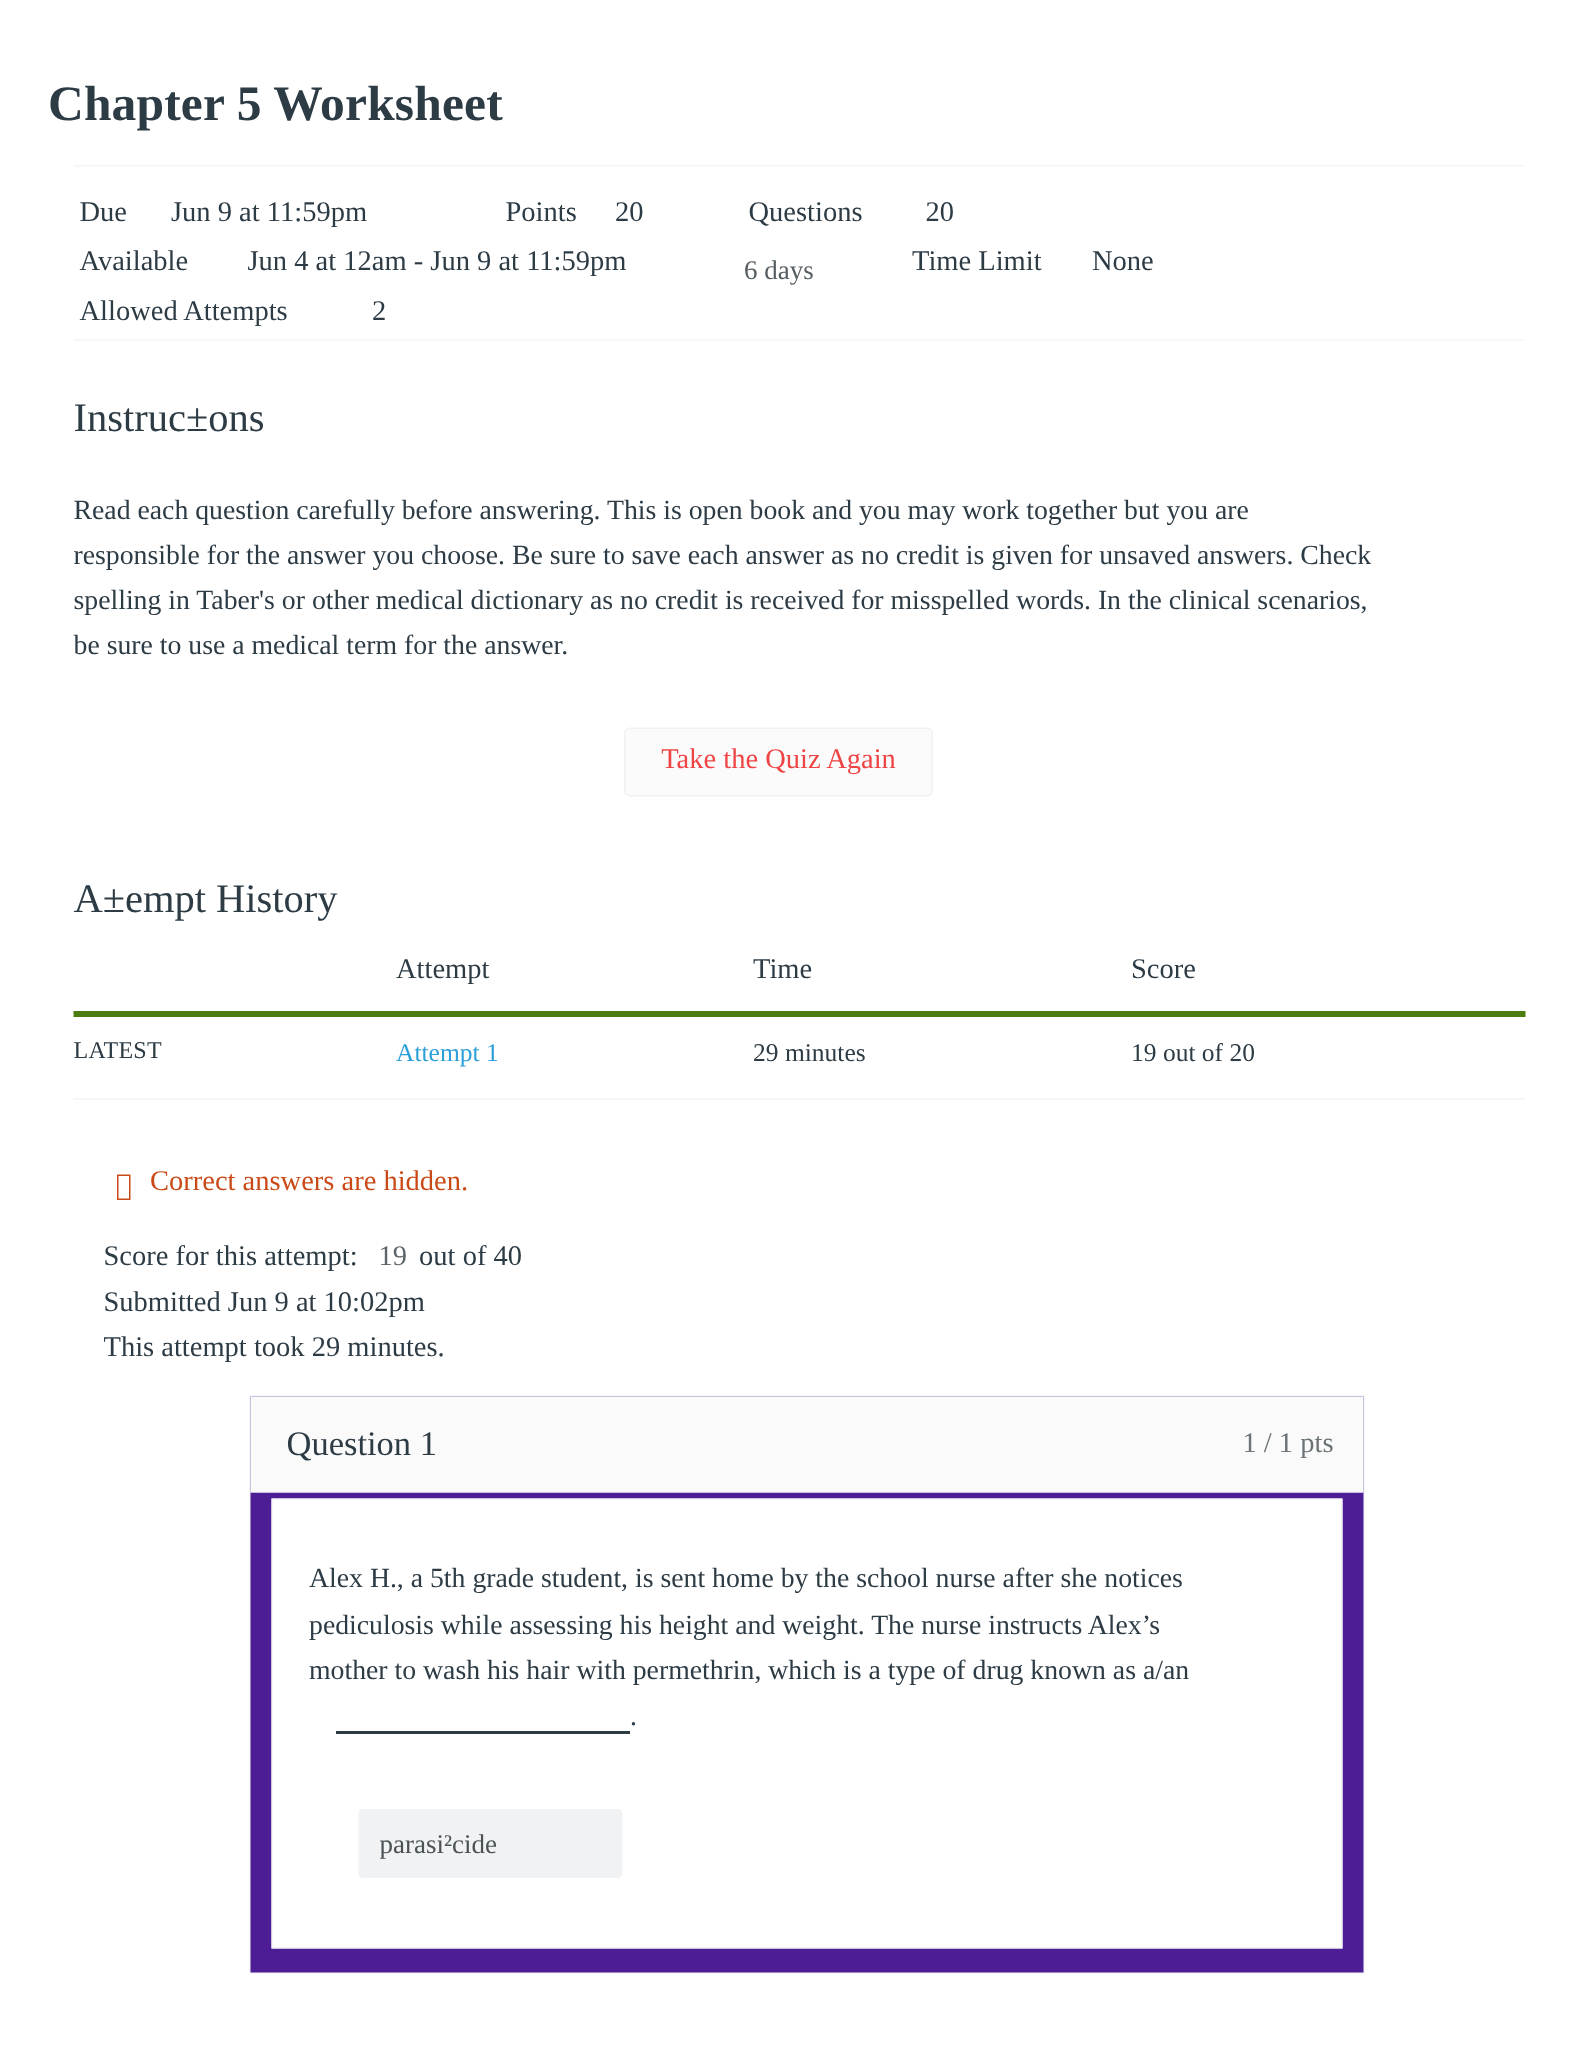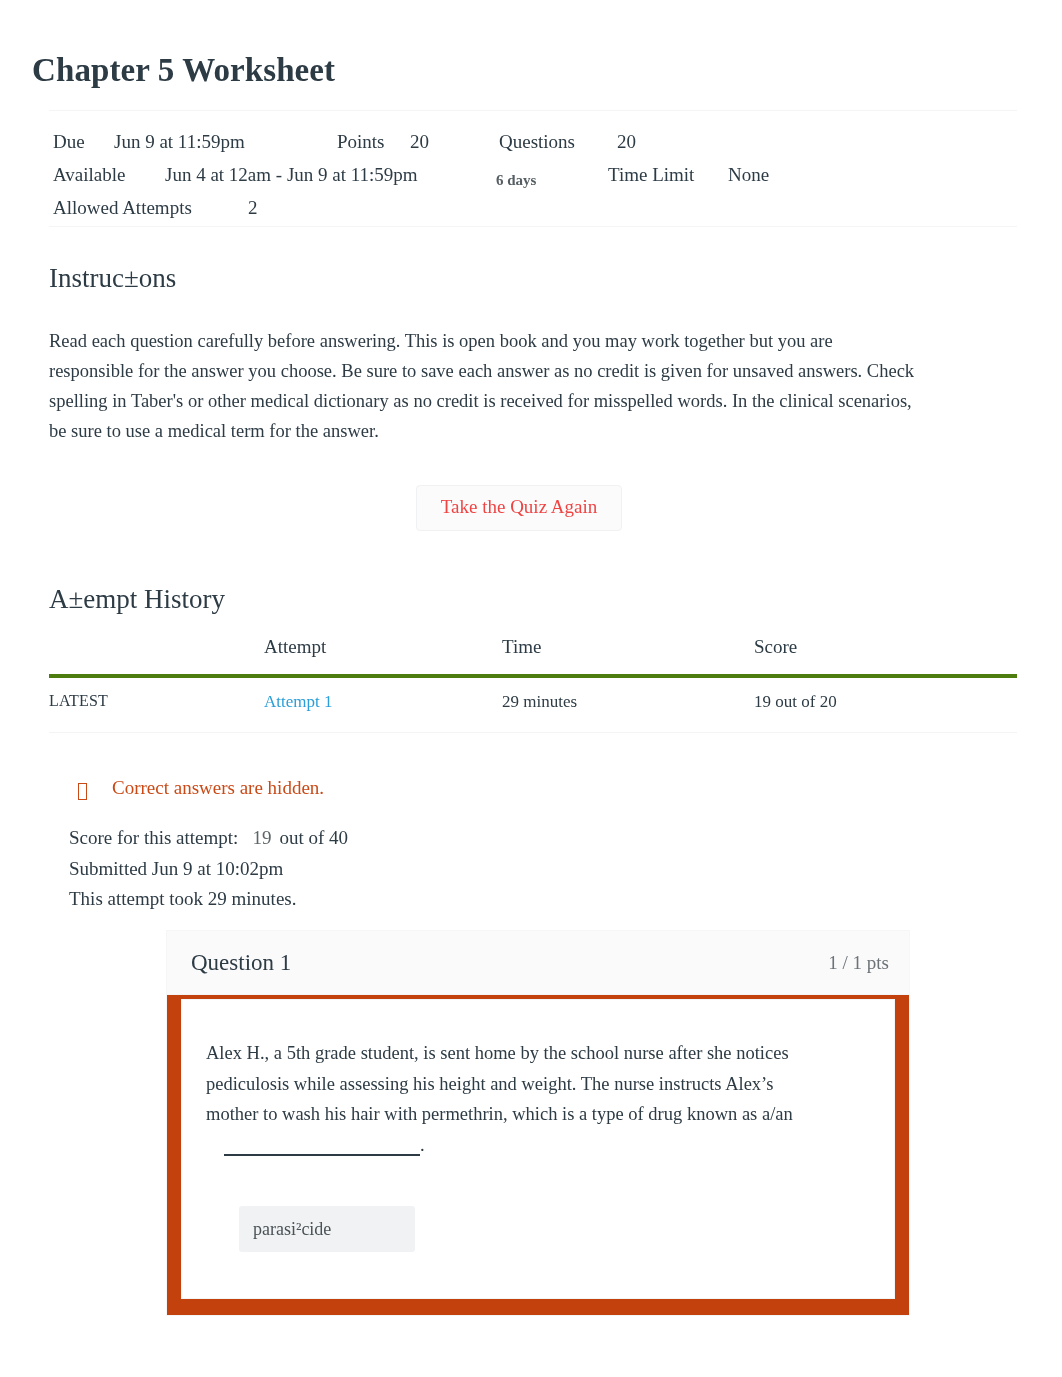--- a/index.html
+++ b/index.html
@@ -72,21 +72,21 @@
 
   .m-due        { left: 4px;   top: 16px; }
   .m-due-val    { left: 65px;  top: 16px; }
   .m-points     { left: 288px; top: 16px; }
   .m-points-val { left: 361px; top: 16px; }
   .m-quest      { left: 450px; top: 16px; }
   .m-quest-val  { left: 568px; top: 16px; }
 
   .m-avail      { left: 4px;   top: 49px; }
   .m-avail-val  { left: 116px; top: 49px; }
-  .m-days       { left: 447px; top: 54px; font-size: 15px; color: #555e63; font-weight: bold; }
+  .m-days       { left: 447px; top: 54px; font-size: 18px; color: #555e63; }
   .m-tl         { left: 559px; top: 49px; }
   .m-tl-val     { left: 679px; top: 49px; }
 
   .m-attempts     { left: 4px;   top: 82px; }
   .m-attempts-val { left: 199px; top: 82px; }
 
   
   .section-h {
     position: absolute;
     left: 49px;
@@ -170,21 +170,21 @@
     cursor: pointer;
   }
 
   
   .answers-hidden {
     position: absolute;
     left: 78px;
     top: 776px;
     display: flex;
     align-items: flex-end;
-    gap: 25px;
+    gap: 13px;
     color: #ca4a17;
     font-size: 19px;
     line-height: 24px;
   }
   .tofu {
     display: inline-block;
     width: 9px;
     height: 17px;
     border: 1.5px solid #ca4a17;
     box-sizing: border-box;
@@ -203,21 +203,21 @@
     color: #5d6568;
     padding: 0 8px 0 14px;
   }
 
   
   .question-card {
     position: absolute;
     left: 166px;
     top: 930px;
     width: 744px;
-    background: #c2410c;
+    background: #4c1d95;
     border: 1px solid #f5f6f7;
     box-sizing: border-box;
   }
   .q-header {
     position: relative;
     height: 63px;
     background: #fafafb;
     border-bottom: 1px solid #f3f4f5;
   }
   .q-title {

